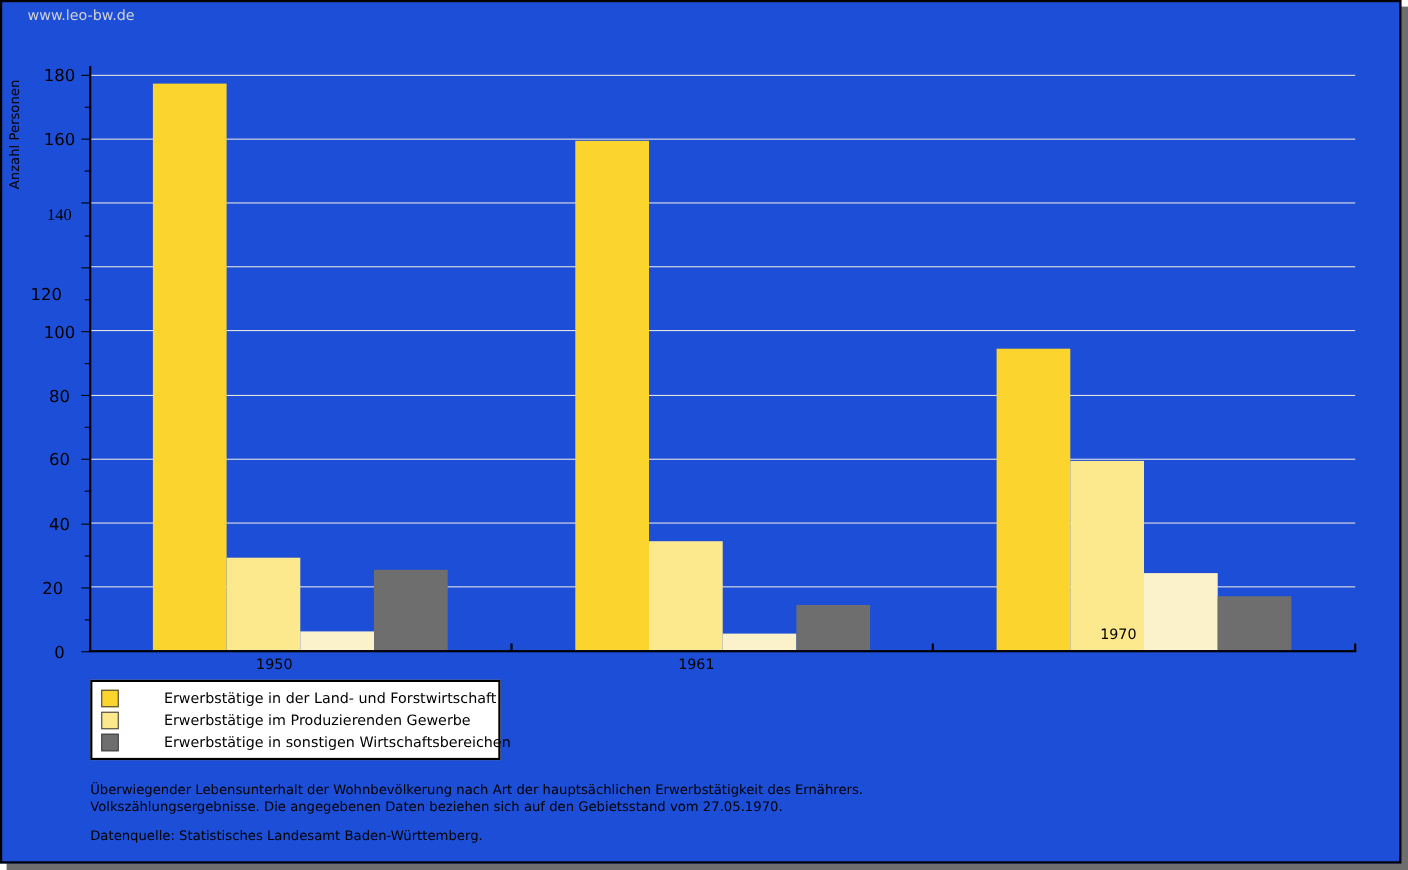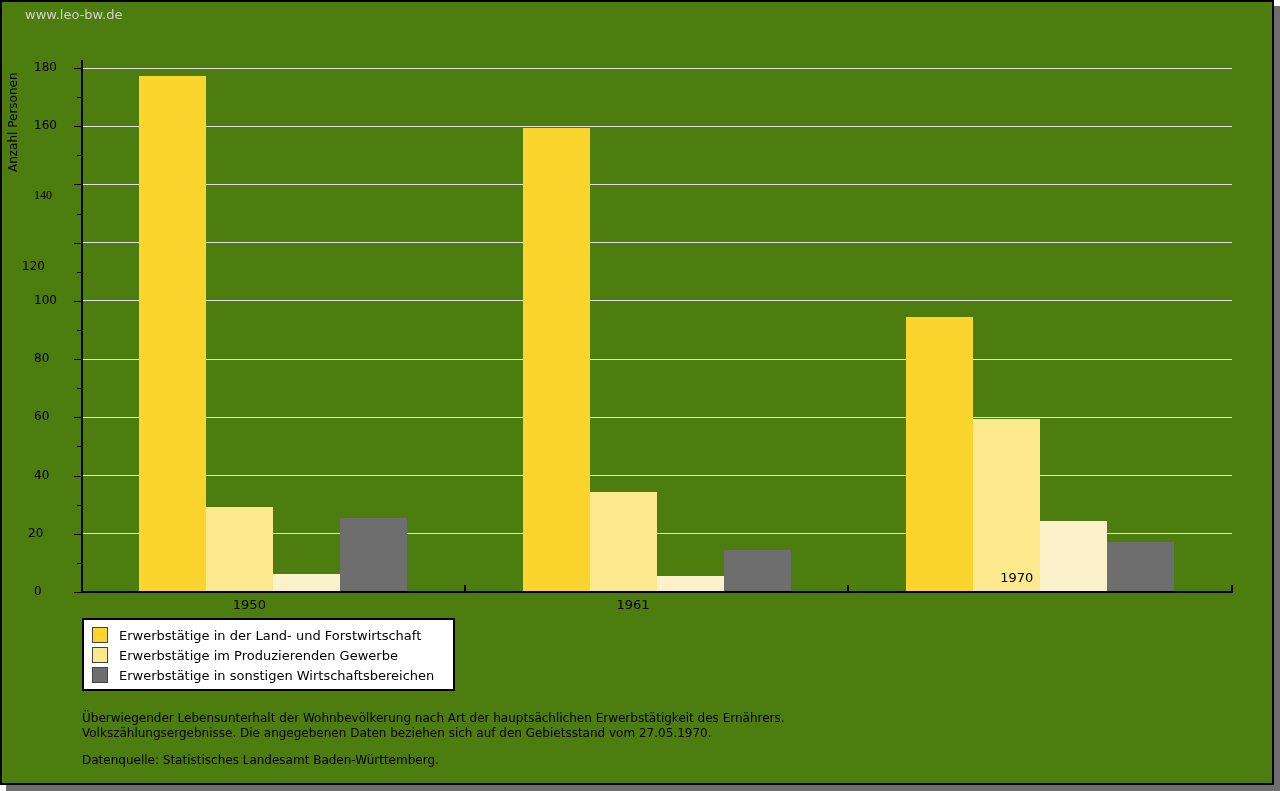--- a/index.html
+++ b/index.html
@@ -1,38 +1,38 @@
 <!DOCTYPE html>
 <html><head>
 <meta charset="utf-8">
 <style>
   html,body{margin:0;padding:0;background:#fff;}
   body{width:1280px;height:791px;position:relative;overflow:hidden;
        font-family:"DejaVu Sans","Liberation Sans",sans-serif;color:#000;}
   .page{position:absolute;left:0;top:0;width:1270px;height:781px;
-        background:#4d7c0f;border:2px solid #000;
+        background:#1d4ed8;border:2px solid #000;
         box-shadow:6px 6px 0 #6e6e6e;}
   .watermark{position:absolute;left:23px;top:5px;font-size:13px;color:#d2d2d2;}
   .chart-title{position:absolute;left:0;right:0;top:3px;text-align:center;
                font-size:18px;color:#000;}
   .y-axis-label{position:absolute;left:4px;top:58px;height:112px;
                 writing-mode:vertical-rl;transform:rotate(180deg);
                 font-size:12px;white-space:nowrap;}
   .plot{position:absolute;left:0;top:0;width:1270px;height:781px;}
   .gridline{position:absolute;height:1px;background:#e2e2e2;}
   .axis-x{position:absolute;background:#000;height:2px;}
   .axis-y{position:absolute;background:#000;width:2px;}
   .ytick{position:absolute;background:#000;height:1px;}
-  .ytick-label{position:absolute;font-size:12px;text-align:left;width:40px;}
+  .ytick-label{position:absolute;font-size:15px;text-align:center;width:40px;}
   .xtick{position:absolute;background:#000;width:2px;}
   .xtick-label{position:absolute;font-size:13px;text-align:left;width:80px;}
   .bar{position:absolute;}
   .legend{position:absolute;left:80px;top:616px;width:369px;
           border:2px solid #000;background:#fff;padding:5px 0 4px 0;}
-  .legend-item{display:flex;align-items:center;height:20px;padding-left:8px;}
+  .legend-item{display:flex;align-items:center;height:20px;padding-left:8px;gap:30px;}
   .legend-swatch{width:14px;height:14px;border:1px solid #444;flex:0 0 auto;}
   .legend-label{font-size:13px;margin-left:11px;white-space:nowrap;}
   .footnotes{position:absolute;left:80px;top:709px;font-size:12px;line-height:15px;}
   .source-line{margin-top:12px;}
 </style>
 </head>
 <body>
 
 <div class="page">
   <div class="watermark">www.leo-bw.de</div>

